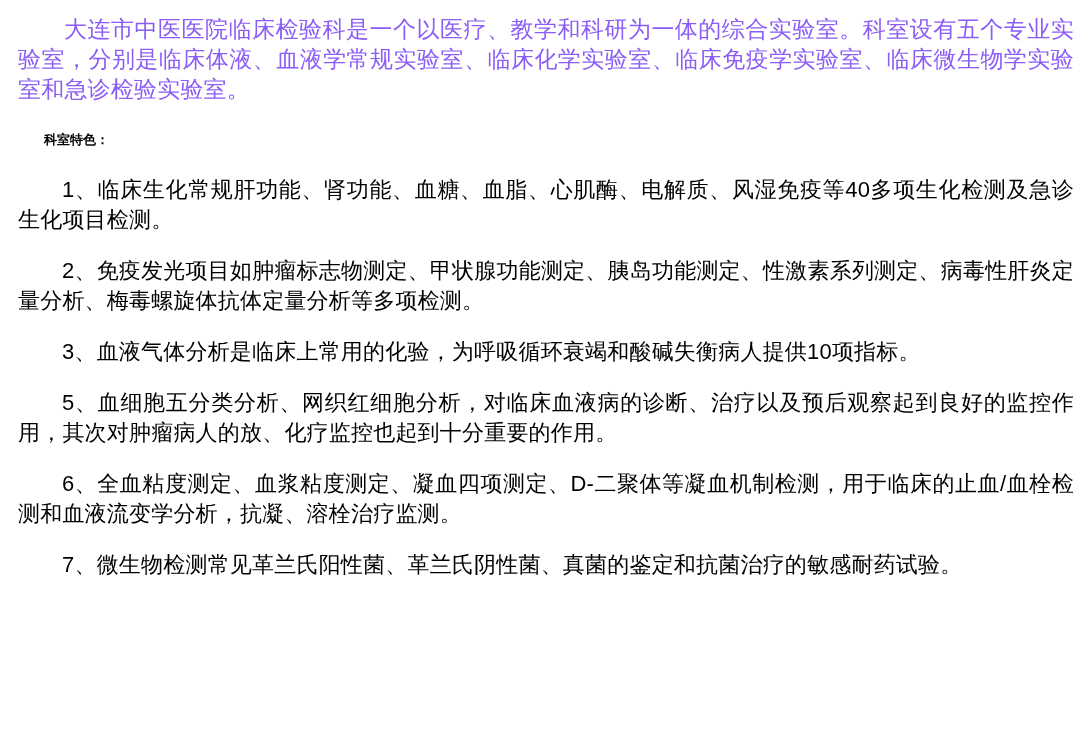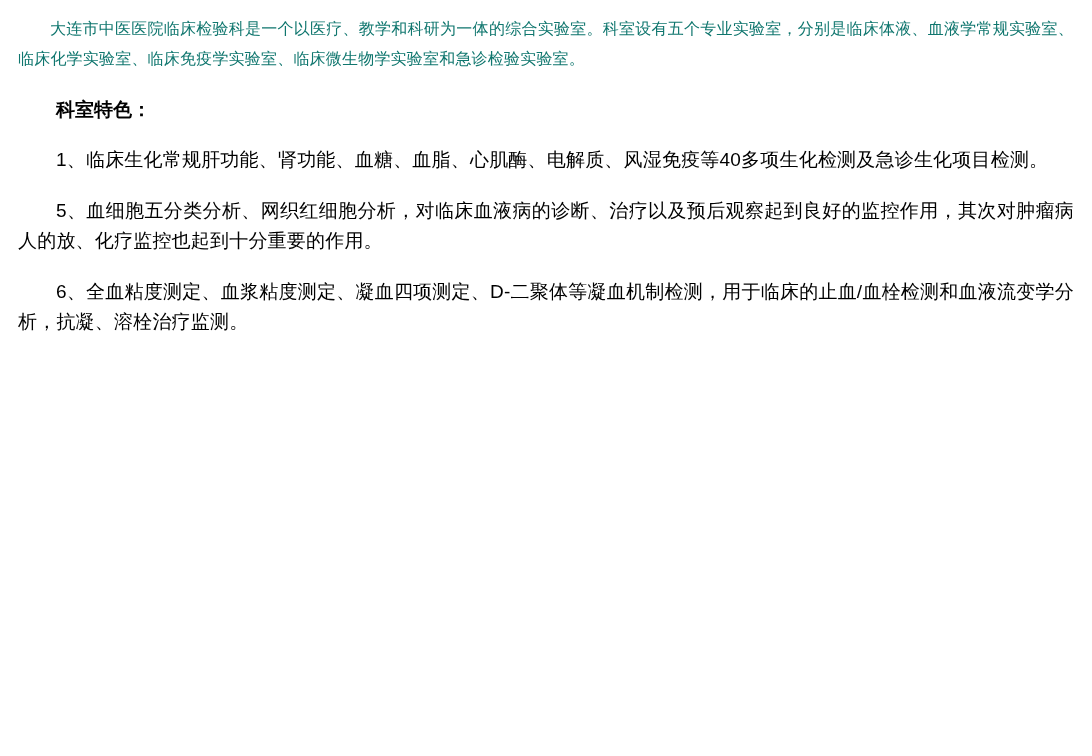--- a/index.html
+++ b/index.html
@@ -21,58 +21,61 @@
     padding: 14px 14px 0 14px;
     background: #ffffff;
   }
   .doc {
     box-sizing: border-box;
     width: 1064px;
     padding: 0 4px;
   }
   p.para {
     margin: 0 0 21px 0;
-    font-size: 16px;
+    font-size: 23px;
     line-height: 30px;
     text-indent: 2em;
     text-align: justify;
     letter-spacing: 0.2px;
-    color: #0f766e;
+    color: #8b5cf6;
   }
   p.para:last-child {
     margin-bottom: 0;
   }
   p.heading {
     margin: 0 0 20px 0;
-    font-size: 19px;
+    font-size: 13px;
     line-height: 30px;
     font-weight: bold;
     text-indent: 2em;
     color: #000;
   }
   p.item {
     margin: 0 0 21px 0;
-    font-size: 19px;
+    font-size: 22px;
     line-height: 30px;
     text-indent: 2em;
     text-align: justify;
     letter-spacing: 0.2px;
     color: #000;
   }
 </style>
 </head>
 <body>
 
 <div class="page">
   <div class="doc">
 
     <p class="para">大连市中医医院临床检验科是一个以医疗、教学和科研为一体的综合实验室。科室设有五个专业实验室，分别是临床体液、血液学常规实验室、临床化学实验室、临床免疫学实验室、临床微生物学实验室和急诊检验实验室。</p>
 
 
     <p class="heading">科室特色：</p>
 
 
     <p class="item">1、临床生化常规肝功能、肾功能、血糖、血脂、心肌酶、电解质、风湿免疫等40多项生化检测及急诊生化项目检测。</p>
+    <p class="item">2、免疫发光项目如肿瘤标志物测定、甲状腺功能测定、胰岛功能测定、性激素系列测定、病毒性肝炎定量分析、梅毒螺旋体抗体定量分析等多项检测。</p>
+    <p class="item">3、血液气体分析是临床上常用的化验，为呼吸循环衰竭和酸碱失衡病人提供10项指标。</p>
     <p class="item">5、血细胞五分类分析、网织红细胞分析，对临床血液病的诊断、治疗以及预后观察起到良好的监控作用，其次对肿瘤病人的放、化疗监控也起到十分重要的作用。</p>
     <p class="item">6、全血粘度测定、血浆粘度测定、凝血四项测定、D-二聚体等凝血机制检测，用于临床的止血/血栓检测和血液流变学分析，抗凝、溶栓治疗监测。</p>
+    <p class="item">7、微生物检测常见革兰氏阳性菌、革兰氏阴性菌、真菌的鉴定和抗菌治疗的敏感耐药试验。</p>
 
   </div>
 </div>
 
 </body></html>

